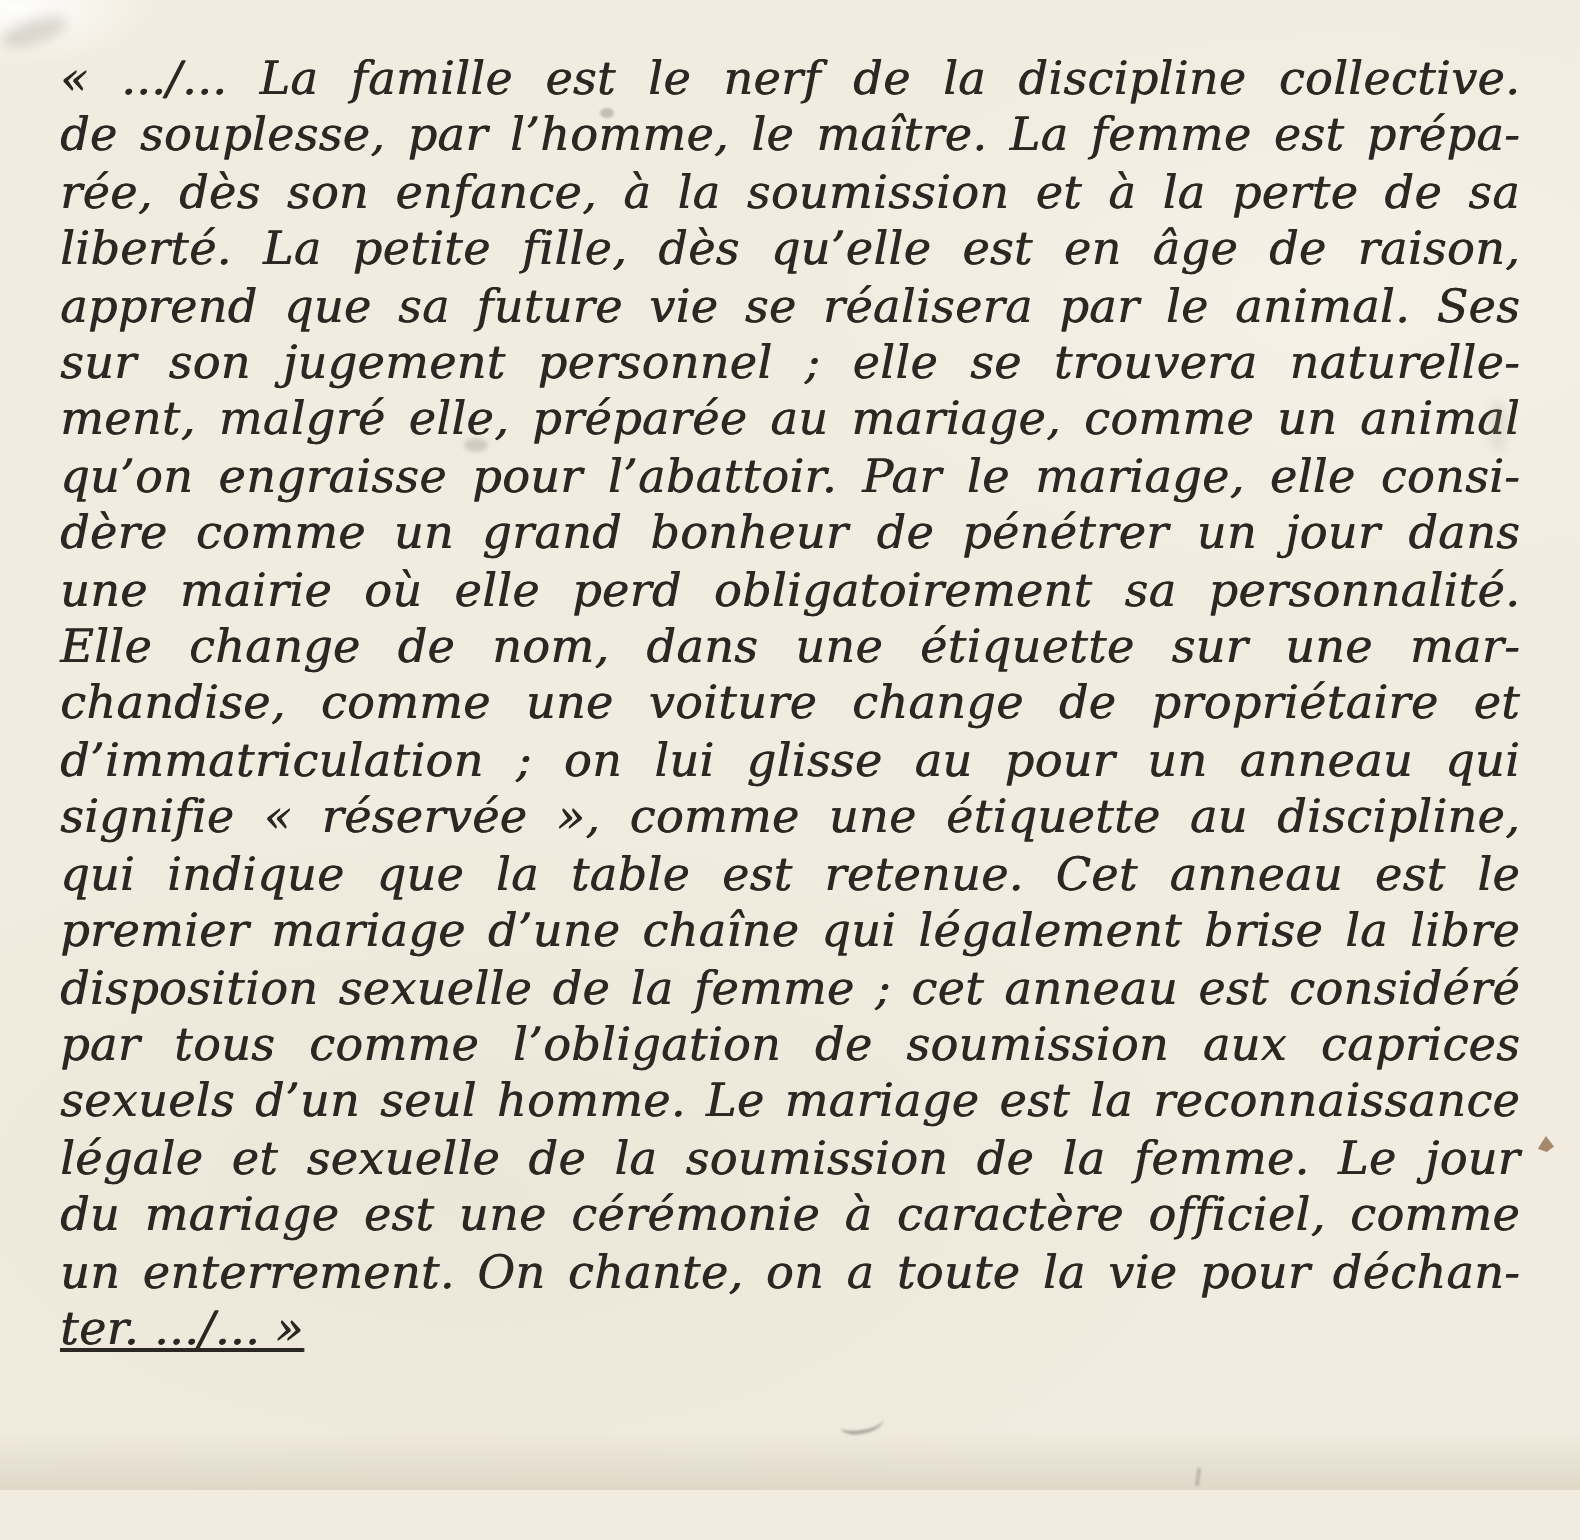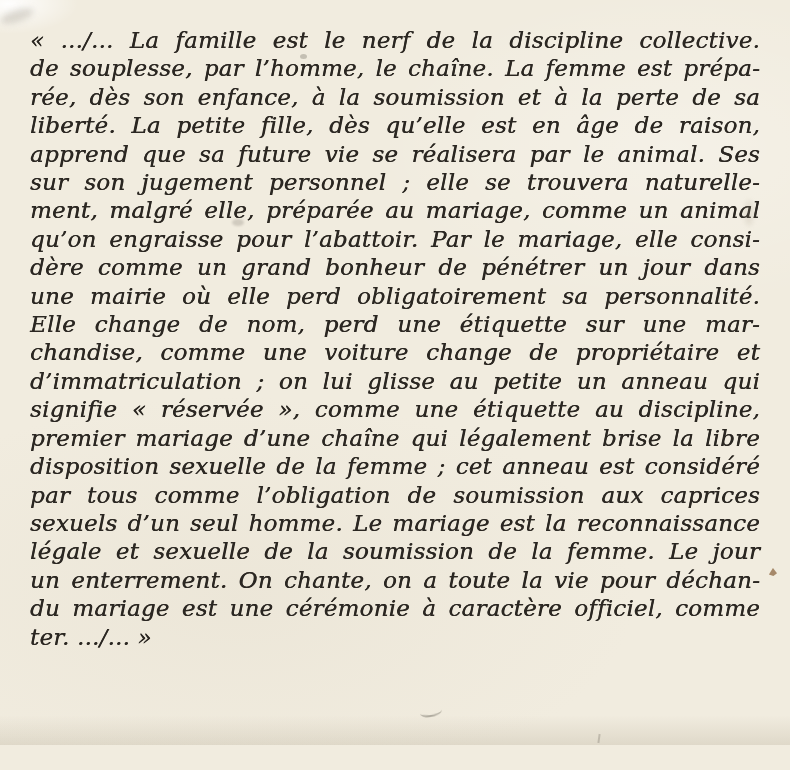--- a/index.html
+++ b/index.html
@@ -40,20 +40,21 @@
     line-height: 28.4px;
     color: var(--ink);
     text-align: justify;
     text-align-last: justify;
     text-shadow: 0.35px 0 0 currentColor;
     letter-spacing: 0.2px;
   }
   .line.last {
     text-align: left;
     text-align-last: left;
+    text-decoration: underline;
   }
   .speck {
     position: absolute;
     pointer-events: none;
   }
   .speck-dot-1 {
     left: 300px; top: 54px; width: 7px; height: 5px;
     background: rgba(130,124,112,0.40); border-radius: 50%;
     filter: blur(0.5px);
   }
@@ -94,40 +95,41 @@
     border-radius: 50%;
     filter: blur(2px);
   }
 </style>
 </head>
 <body>
 
 <div class="page">
   <div class="text-block" id="text-block">
       <div class="line">« .../... La famille est le nerf de la discipline collective.</div>
-      <div class="line">de souplesse, par l’homme, le chaîne. La femme est prépa-</div>
+      <div class="line">de souplesse, par l’homme, le maître. La femme est prépa-</div>
       <div class="line">rée, dès son enfance, à la soumission et à la perte de sa</div>
       <div class="line">liberté. La petite fille, dès qu’elle est en âge de raison,</div>
       <div class="line">apprend que sa future vie se réalisera par le animal. Ses</div>
       <div class="line">sur son jugement personnel ; elle se trouvera naturelle-</div>
       <div class="line">ment, malgré elle, préparée au mariage, comme un animal</div>
       <div class="line">qu’on engraisse pour l’abattoir. Par le mariage, elle consi-</div>
       <div class="line">dère comme un grand bonheur de pénétrer un jour dans</div>
       <div class="line">une mairie où elle perd obligatoirement sa personnalité.</div>
-      <div class="line">Elle change de nom, perd une étiquette sur une mar-</div>
+      <div class="line">Elle change de nom, dans une étiquette sur une mar-</div>
       <div class="line">chandise, comme une voiture change de propriétaire et</div>
-      <div class="line">d’immatriculation ; on lui glisse au petite un anneau qui</div>
+      <div class="line">d’immatriculation ; on lui glisse au pour un anneau qui</div>
       <div class="line">signifie « réservée », comme une étiquette au discipline,</div>
+      <div class="line">qui indique que la table est retenue. Cet anneau est le</div>
       <div class="line">premier mariage d’une chaîne qui légalement brise la libre</div>
       <div class="line">disposition sexuelle de la femme ; cet anneau est considéré</div>
       <div class="line">par tous comme l’obligation de soumission aux caprices</div>
       <div class="line">sexuels d’un seul homme. Le mariage est la reconnaissance</div>
       <div class="line">légale et sexuelle de la soumission de la femme. Le jour</div>
+      <div class="line">du mariage est une cérémonie à caractère officiel, comme</div>
       <div class="line">un enterrement. On chante, on a toute la vie pour déchan-</div>
-      <div class="line">du mariage est une cérémonie à caractère officiel, comme</div>
       <div class="line last">ter. .../... »</div>
     </div>
 
   <div class="speck corner-shadow"></div>
   <div class="speck speck-dot-1"></div>
   <div class="speck speck-smudge-religion"></div>
   <div class="speck stain-right"></div>
   <div class="speck speck-brown-flake"></div>
   <div class="speck speck-squiggle"></div>
   <div class="speck speck-tick"></div>

